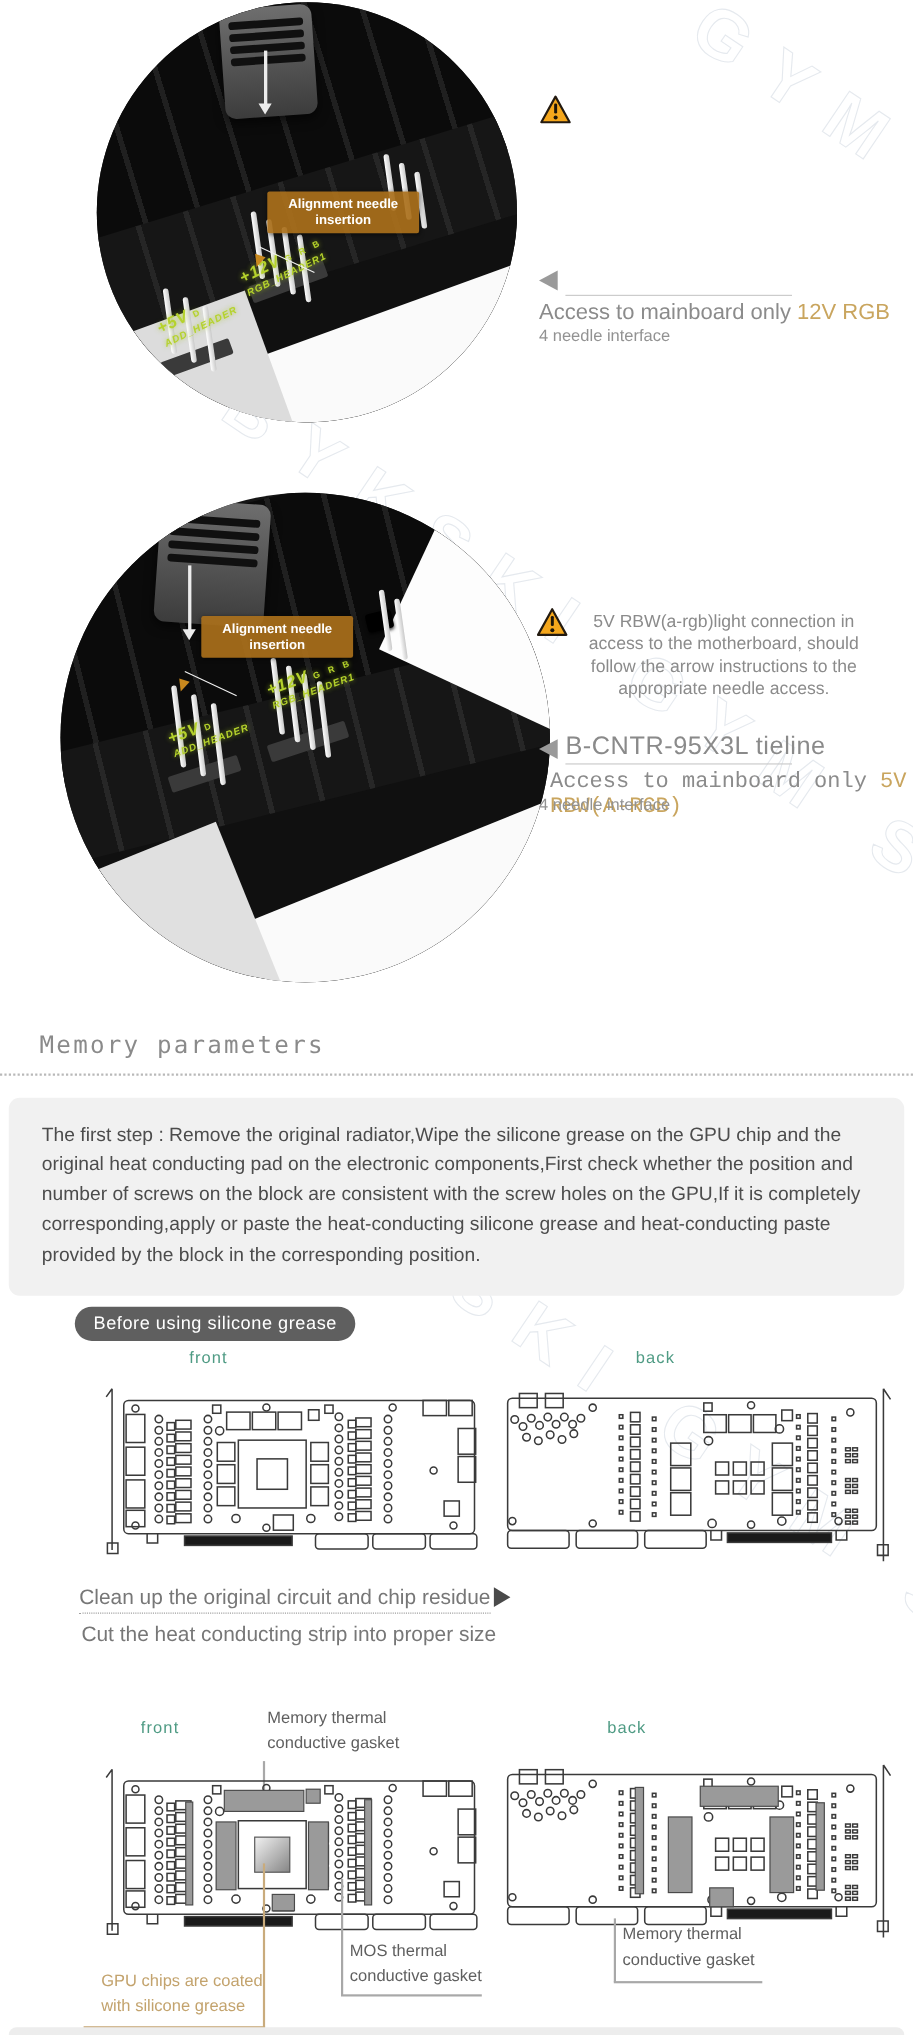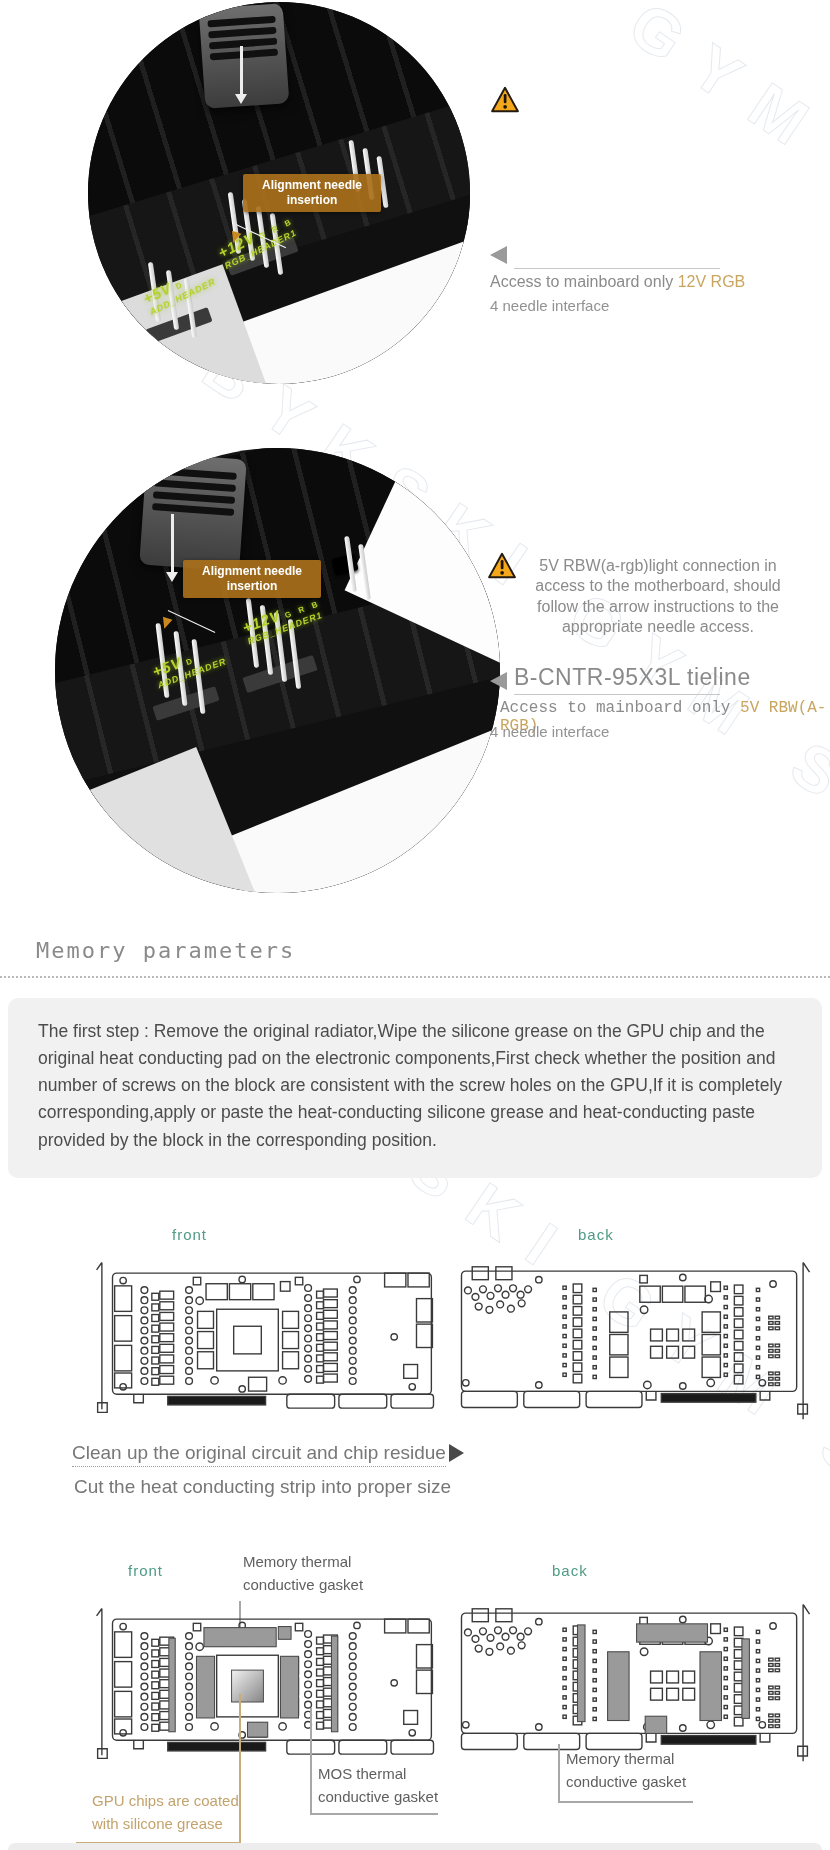--- a/index.html
+++ b/index.html
@@ -29,21 +29,21 @@
   .silk .big{font-size:15px;letter-spacing:1px;font-style:italic;}
   .silk .small{font-size:8px;letter-spacing:3px;}
   .silk .sub{font-size:9px;letter-spacing:1px;font-style:italic;}
 
   
   .warn-text{position:absolute;color:#8b8b8b;font-size:16px;line-height:1.28;}
   .warn-icon{position:absolute;}
   .tieline{position:absolute;color:#8a8a8a;font-size:23px;letter-spacing:.5px;}
   .tri-left{position:absolute;width:0;height:0;border-top:9px solid transparent;border-bottom:9px solid transparent;border-right:17px solid #9a9a9a;}
   .tie-underline{position:absolute;height:1px;background:#c7c7c7;}
-  .access{position:absolute;color:#8b8b8b;font-size:16px;}
+  .access{position:absolute;color:#8b8b8b;font-size:20px;}
   .gold{color:#c9a55e;}
   .needle{position:absolute;color:#929292;font-size:15px;}
 
   
   .pp-heading{position:absolute;color:#8a8a8a;font-size:22px;letter-spacing:2px;
       font-family:"DejaVu Sans Mono", monospace;}
   .pp-dotline{position:absolute;border-top:2px dotted #b9b9b9;width:830px;height:0;}
   .graybox{position:absolute;background:#f1f1f1;border-radius:10px;}
   .intro{position:absolute;color:#4c4c4c;font-size:17.5px;line-height:1.55;}
 
@@ -395,20 +395,21 @@
   <div class="tie-underline" style="left:514px;top:694px;width:206px;"></div>
   <div class="access" style="left:500px;top:699px;font-family:Liberation Mono, monospace;"><span>Access to mainboard only </span><span class="gold">5V RBW(A-RGB)</span></div>
   <div class="needle" style="left:490px;top:723px;">4 needle interface</div>
 
   <div class="pp-heading" style="left:36px;top:938px;">Memory parameters</div>
   <div class="pp-dotline" style="left:0;top:976px;"></div>
 
   <div class="graybox" style="left:8px;top:998px;width:814px;height:180px;"></div>
   <div class="intro" style="left:38px;top:1018px;width:756px;">The first step : Remove the original radiator,Wipe the silicone grease on the GPU chip and the original heat conducting pad on the electronic components,First check whether the position and number of screws on the block are consistent with the screw holes on the GPU,If it is completely corresponding,apply or paste the heat-conducting silicone grease and heat-conducting paste provided by the block in the corresponding position.</div>
 
+  <div class="pill" style="left:68px;top:1188px;">Before using silicone grease</div>
   <div class="fb" style="left:172px;top:1226px;">front</div>
   <div class="fb" style="left:578px;top:1226px;">back</div>
 
   <svg class="abs" style="left:70px;top:1258px;" width="372" height="162" viewBox="0 0 350 152">
     <use href="#cardF"></use>
   </svg>
   <svg class="abs" style="left:440px;top:1256px;" width="376" height="172" viewBox="0 0 350 160">
     <use href="#cardB"></use>
   </svg>
 

